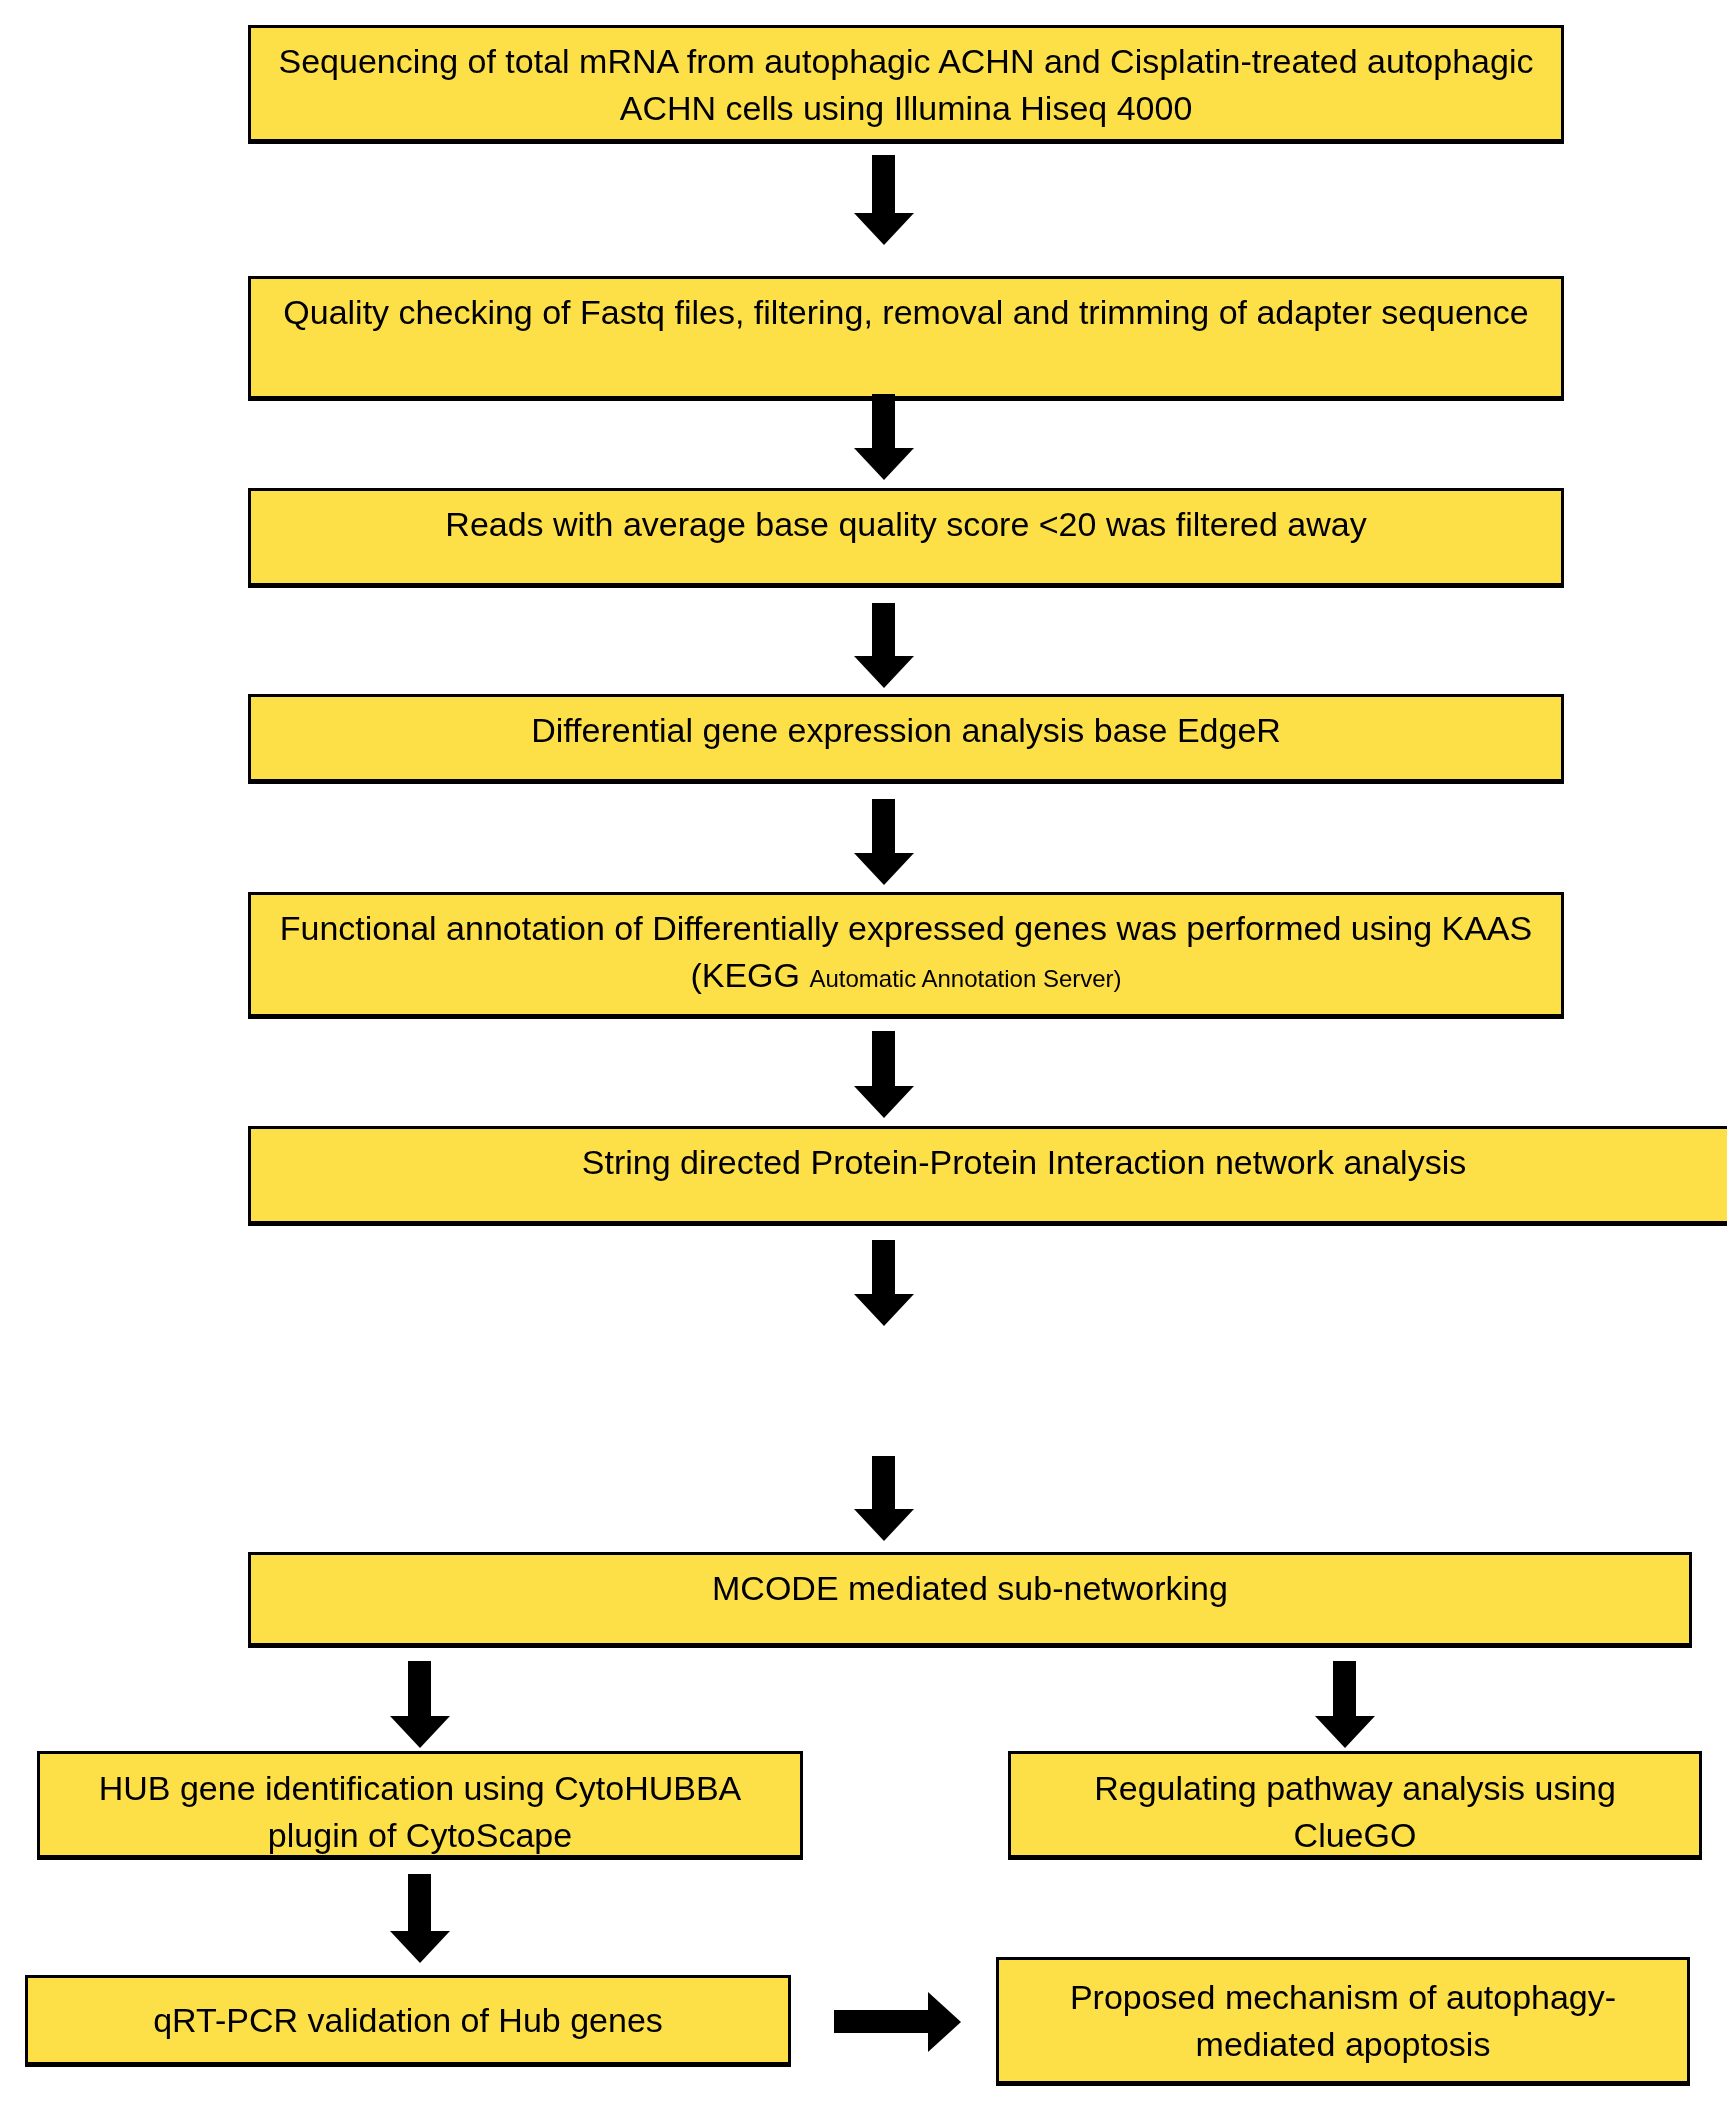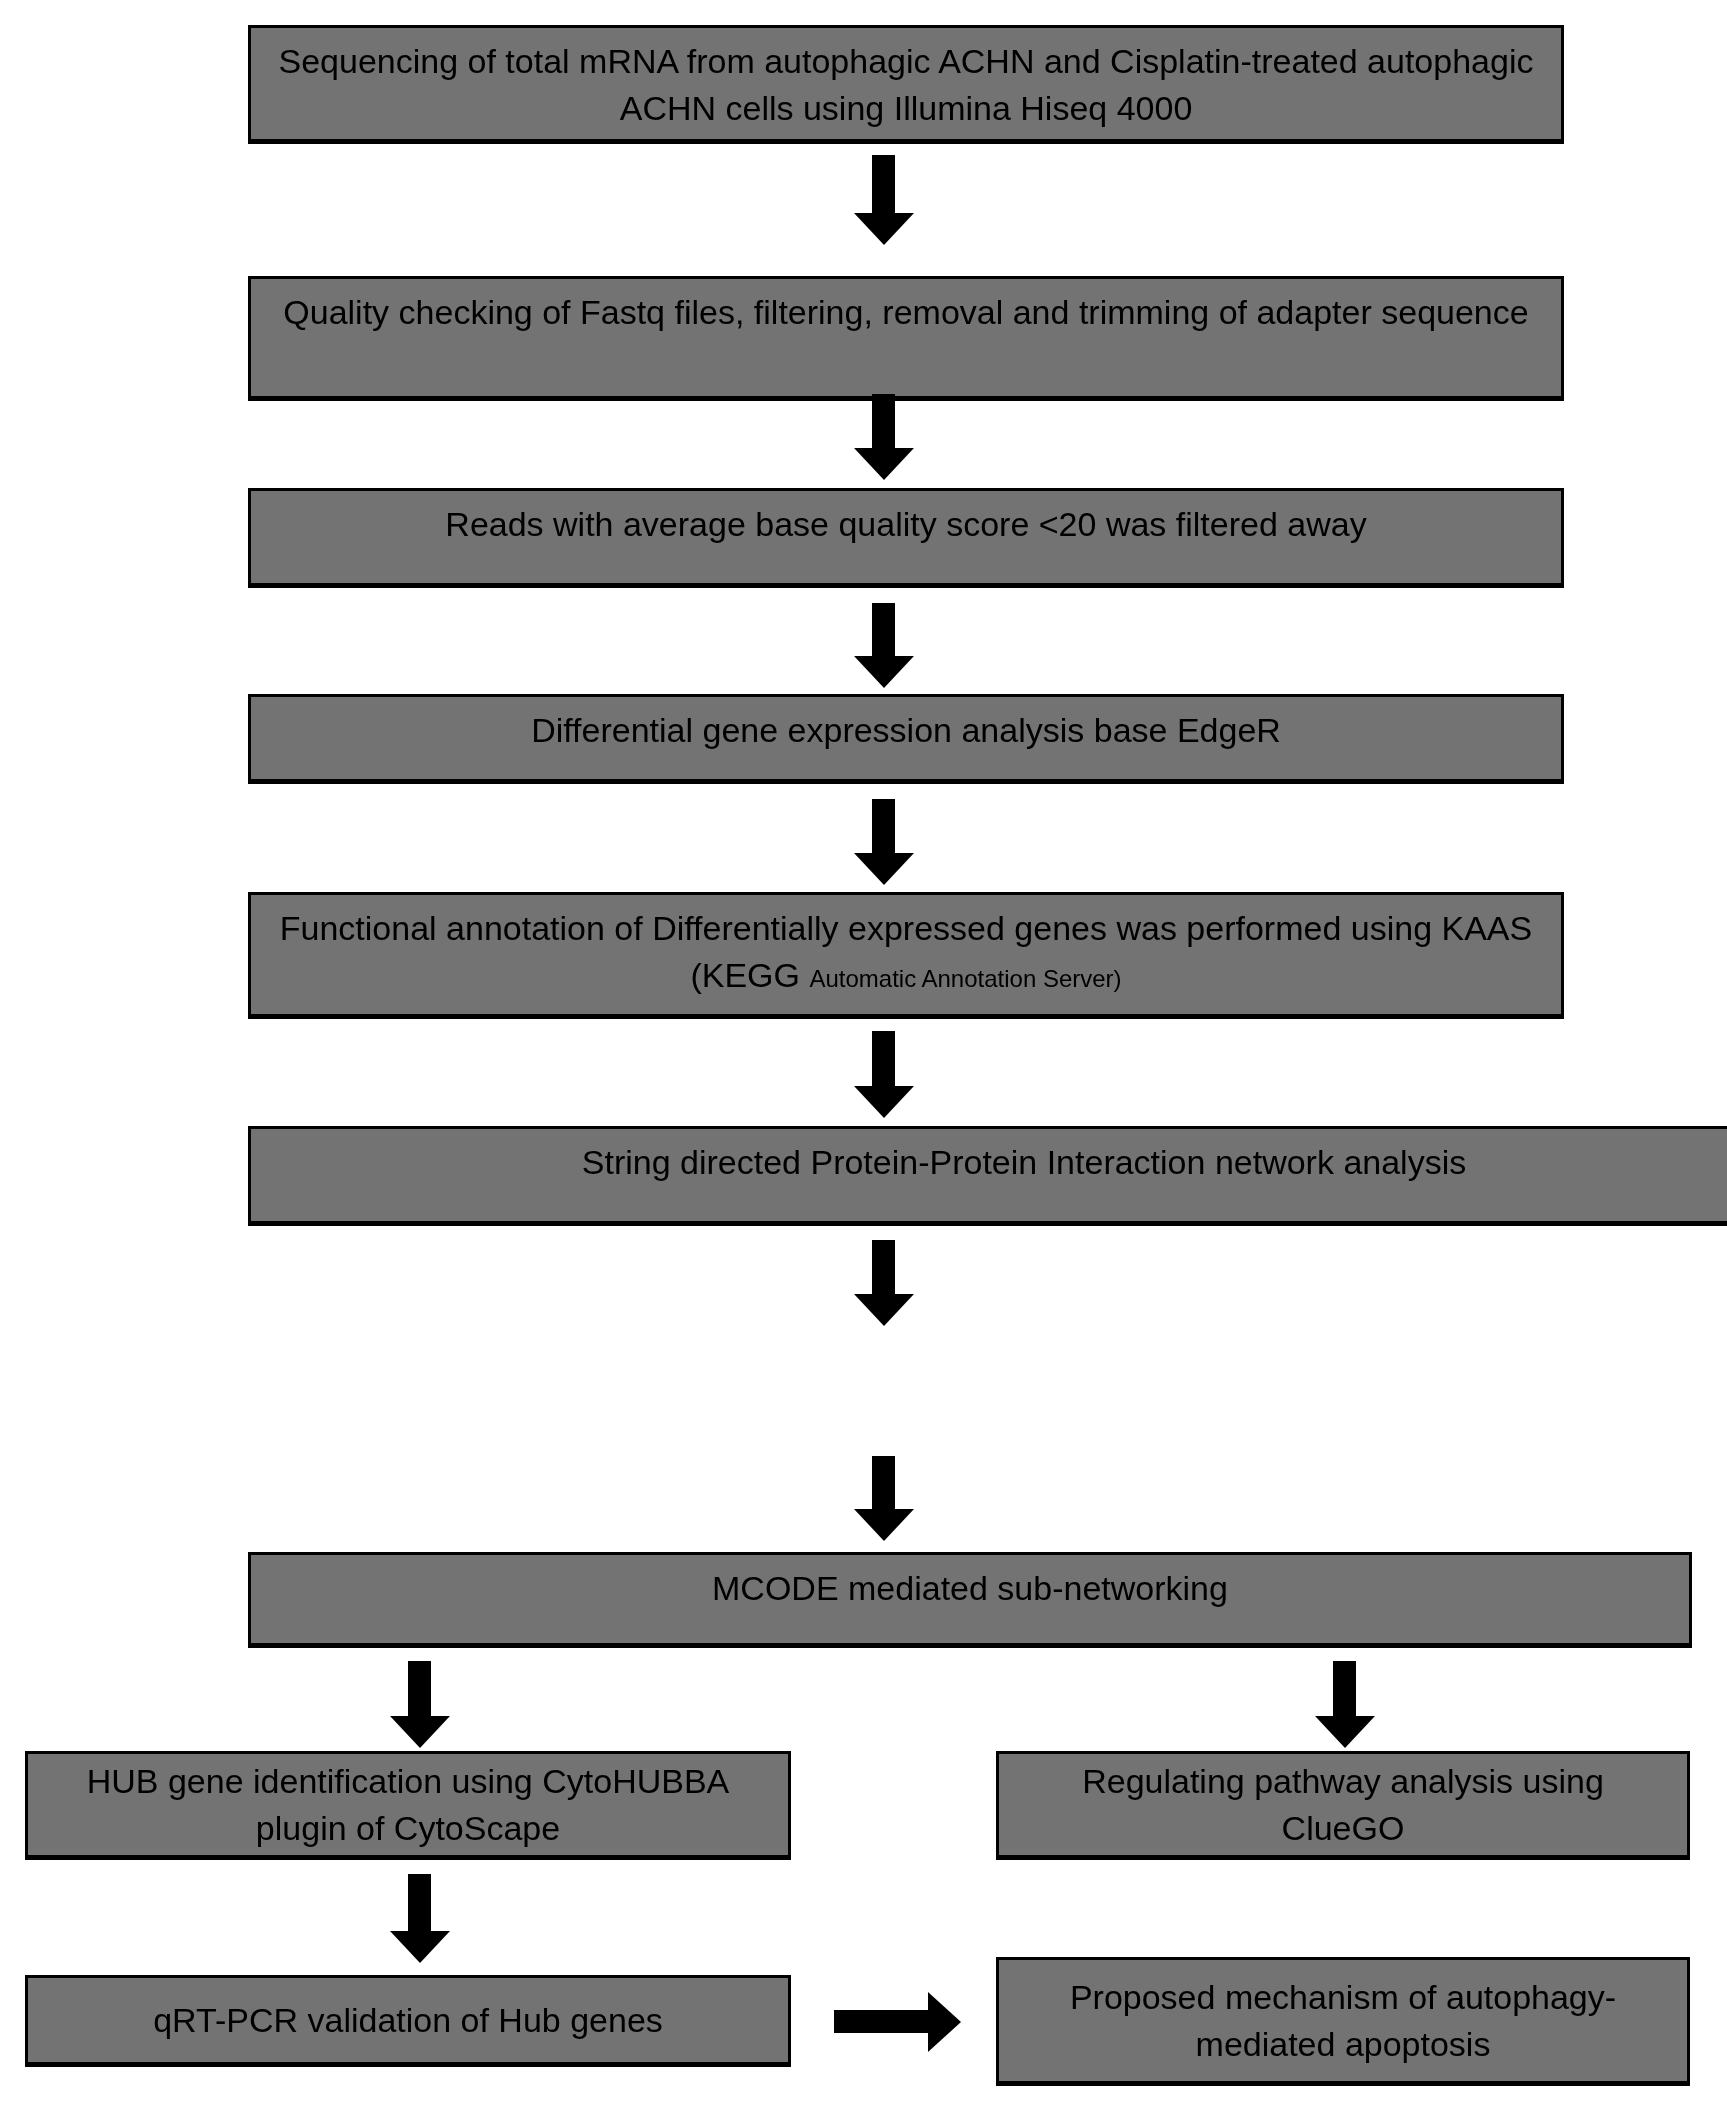--- a/index.html
+++ b/index.html
@@ -12,37 +12,38 @@
     width: 1728px;
     height: 2108px;
     background: #ffffff;
     font-family: "Liberation Sans", "DejaVu Sans", sans-serif;
     color: #000000;
     overflow: hidden;
   }
   .box {
     position: absolute;
     box-sizing: border-box;
-    background: #737373;
+    background: #fde047;
     border: 3.2px solid #000000;
     border-bottom-width: 5.7px;
     display: flex;
     flex-direction: column;
     align-items: center;
     justify-content: flex-start;
     text-align: center;
     font-size: 34px;
     line-height: 47px;
     padding: 10px 19px;
   }
   .box.v-center {
     justify-content: center;
   }
   .box.pad-sm {
-    padding-top: 4px;
+    padding-top: 11px;
+    margin-left: 12px;
   }
   .box .line {
     display: block;
     width: 100%;
   }
   .box .small {
     font-size: 24px;
   }
   .arrow-down {
     position: absolute;

